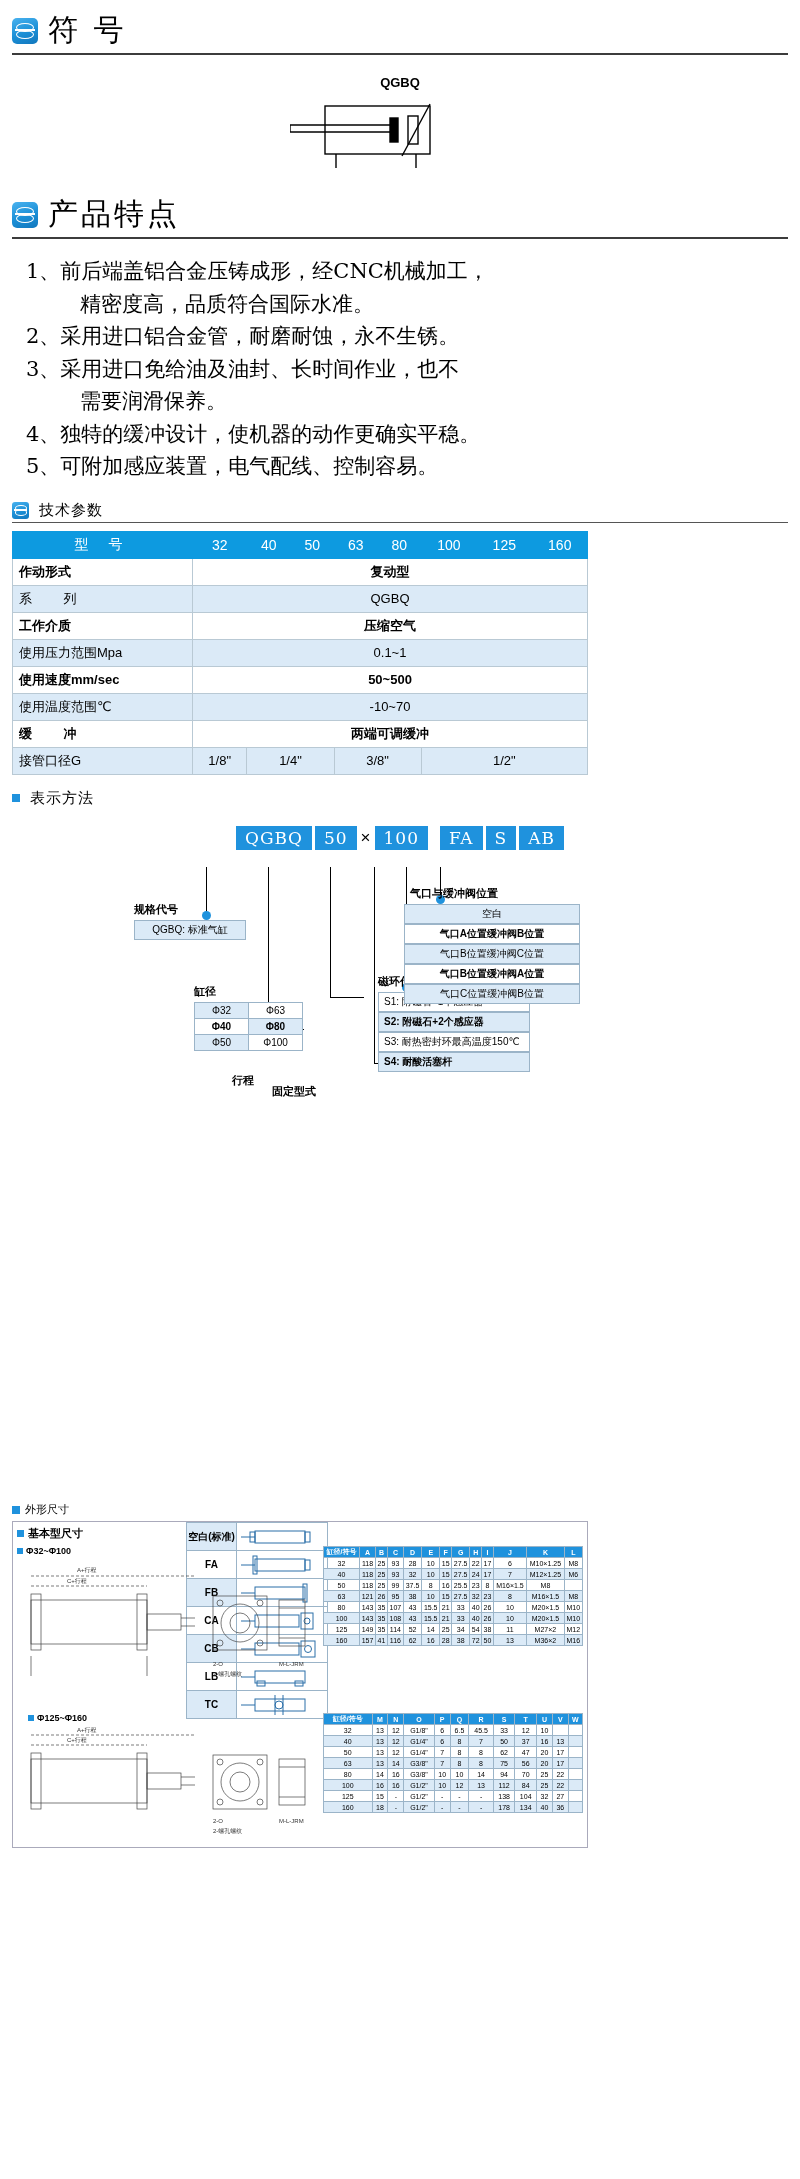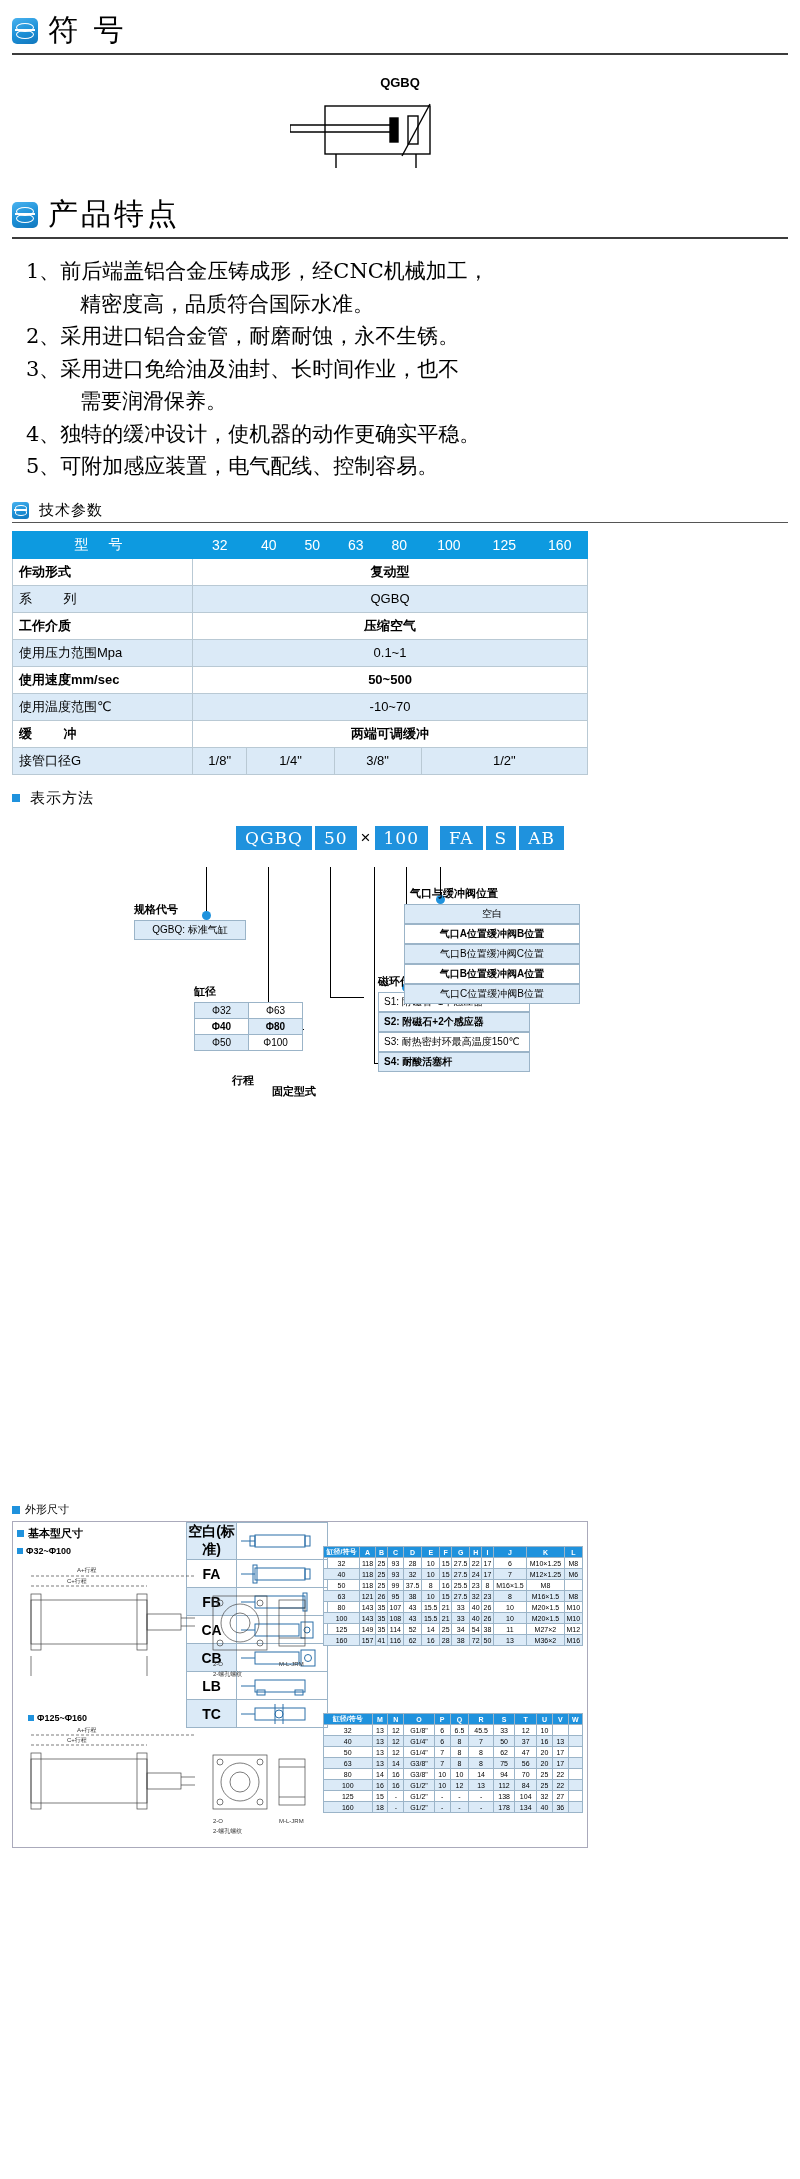--- a/index.html
+++ b/index.html
@@ -72,21 +72,21 @@
   .cbox { border:1px solid #9bb4c8; font-size:10px; text-align:center; padding:2px 4px; background:#fff;}
   .cbox.fill { background:#dbeaf7; }
   .cbox.b { font-weight:bold; }
   .lbl-bold { font-size:11px; font-weight:bold; }
   .vline { position:absolute; width:1px; background:#000; }
   .dot { position:absolute; width:9px;height:9px;border-radius:50%;background:#1f92dd; }
   .hline{ position:absolute; height:1px; background:#000;}
 
   
   #mount-tbl { position:absolute; border-collapse:collapse; }
-  #mount-tbl td { border:1px solid #9bb4c8; font-size:14px; text-align:center; }
+  #mount-tbl td { border:1px solid #9bb4c8; font-size:10px; text-align:center; }
   #mount-tbl td.name { width:50px; height:28px; font-weight:bold; background:#dbeaf7;}
   #mount-tbl td.name.alt { background:#fff; }
   #mount-tbl td.pic { width:90px; background:#fff; padding:2px; }
 
   
   #dims-wrap { position:absolute; left:12px; top:1502px; width:576px; }
   .dim-head { display:flex; align-items:center; gap:5px; font-size:11px; }
   .sq { width:8px;height:8px;background:#1f92dd; display:inline-block;}
   .panel { border:1px solid #aab; margin-top:4px; padding:4px; }
   .subttl { font-size:11px; font-weight:bold; }

